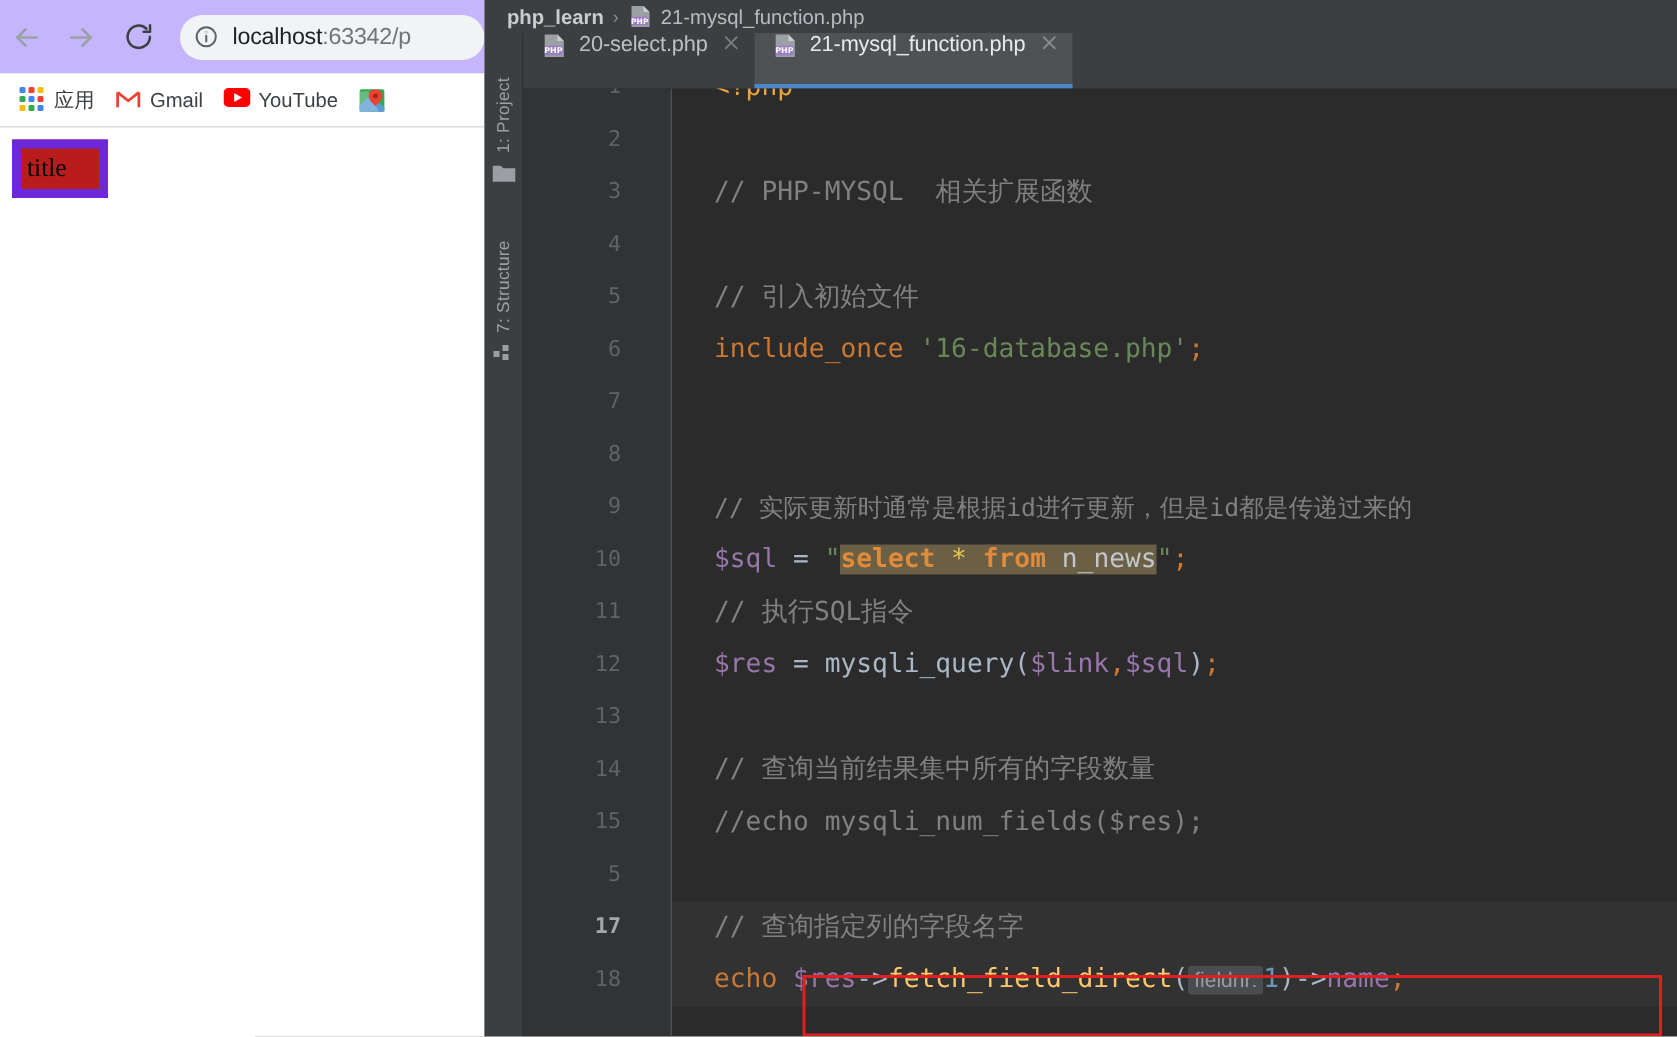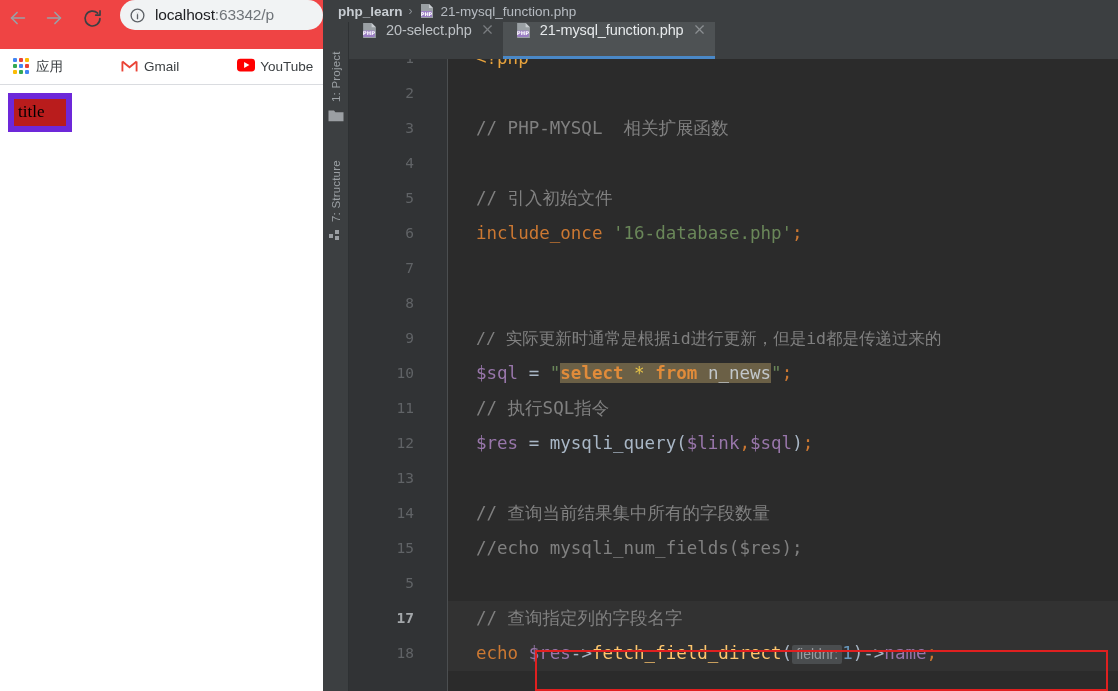--- a/index.html
+++ b/index.html
@@ -15,22 +15,22 @@
   
   .browser {
     position: absolute; left: 0; top: 0;
     width: 323px; height: 691px;
     background: #ffffff;
     overflow: hidden;
   }
   .browser-toolbar {
     position: absolute; left: 0; top: 0;
     width: 323px; height: 49px;
-    background: #ef4444;
-    display: flex; align-items: flex-start;
+    background: #c4b5fd;
+    display: flex; align-items: center;
   }
   .nav-btn {
     width: 36px; height: 36px;
     display: flex; align-items: center; justify-content: center;
     flex: none;
   }
   .nav-btn svg { display: block; }
   .reload-btn { margin-left: 2px; }
   .omnibox {
     margin-left: 10px;
@@ -54,21 +54,20 @@
   .omnibox-text .dim { color: #70757a; }
 
   .bookmarks-bar {
     position: absolute; left: 0; top: 49px;
     width: 345px; height: 36px;
     background: #ffffff;
     display: flex; align-items: center;
     padding-left: 13px;
     border-bottom: 1px solid #dadce0;
     overflow: hidden;
-    gap: 44px;
   }
   .bookmark {
     display: flex; align-items: center;
     margin-right: 14px;
     white-space: nowrap;
     flex: none;
   }
   .bookmark .bm-label {
     margin-left: 6px;
     font-size: 13.5px;

